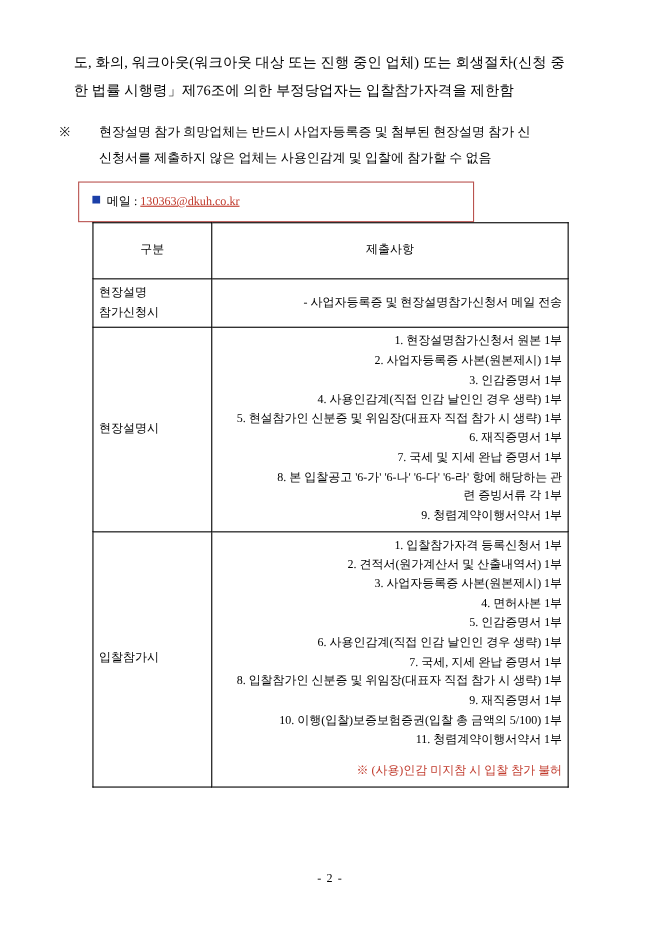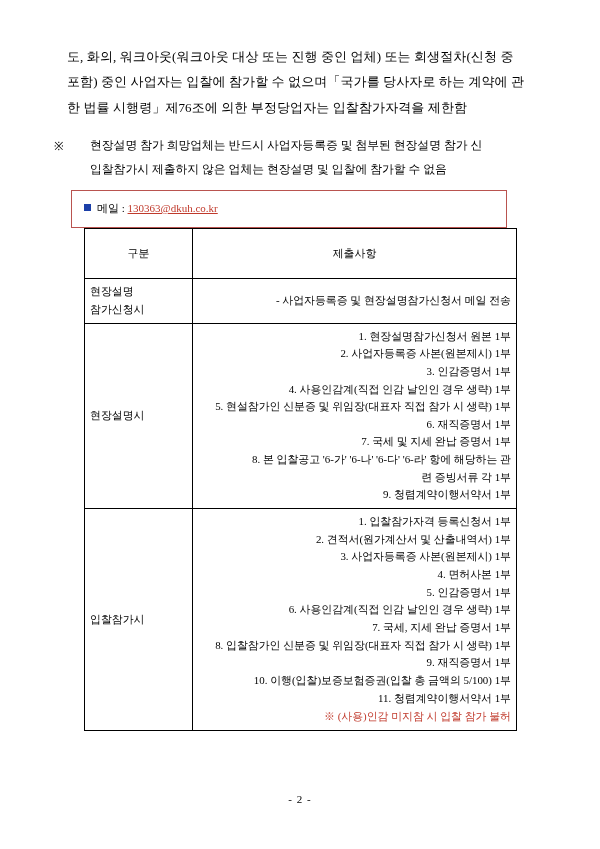--- a/index.html
+++ b/index.html
@@ -68,21 +68,21 @@
     justify-content: space-between;
   }
 
   
   .contact-box {
     margin: 9px 0 0 17px;
     border: 1px solid #b9534f;
     padding: 7px 12px 8px 12px;
     font-size: 11px;
     line-height: 1.85;
-    width: 436px;
+    width: 360px;
     box-sizing: border-box;
   }
   .contact-line {
     white-space: nowrap;
   }
   .contact-line .sq {
     display: inline-block;
     width: 7px;
     height: 7px;
     background: #1b3fa8;
@@ -138,21 +138,21 @@
   td.content .item {
     white-space: pre-wrap;
     display: block;
   }
   td.content .item.indent2 {
     padding-left: 13px;
   }
   .red-note {
     color: #c0392b;
     display: block;
-    margin-top: 1px;
+    margin-top: 11px;
   }
 
   
   .footer {
     position: absolute;
     left: 0;
     right: 0;
     bottom: 44px;
     text-align: center;
     font-size: 11px;
@@ -161,33 +161,30 @@
 </style>
 </head>
 <body>
 
 <div class="page">
 
   <div class="intro-para">
     <span class="ln spread">
         <span>도, 화의, 워크아웃(워크아웃 대상 또는 진행 중인 업체) 또는 회생절차(신청 중</span>
       </span>
-    <span class="ln spread">
-        <span>포함) 중인 사업자는 입찰에 참가할 수 없으며「국가를 당사자로 하는 계약에 관</span>
-      </span>
     <span class="ln"><span>한 법률 시행령」제76조에 의한 부정당업자는 입찰참가자격을 제한함</span></span>
   </div>
 
   <div class="notice">
     <div class="star">※</div>
     <div class="body">
       <span class="ln spread">
           <span>현장설명 참가 희망업체는 반드시 사업자등록증 및 첨부된 현장설명 참가 신</span>
         </span>
-      <span class="ln"><span>입찰참가시 제출하지 않은 업체는 현장설명 및 입찰에 참가할 수 없음</span></span>
+      <span class="ln"><span>신청서를 제출하지 않은 업체는 사용인감계 및 입찰에 참가할 수 없음</span></span>
     </div>
   </div>
 
   <div class="contact-box">
     <div class="contact-line">
       <span class="sq"></span><span>메일 :</span>
       <a class="mail-link" href="#">130363@dkuh.co.kr</a>
     </div>
   </div>
 

